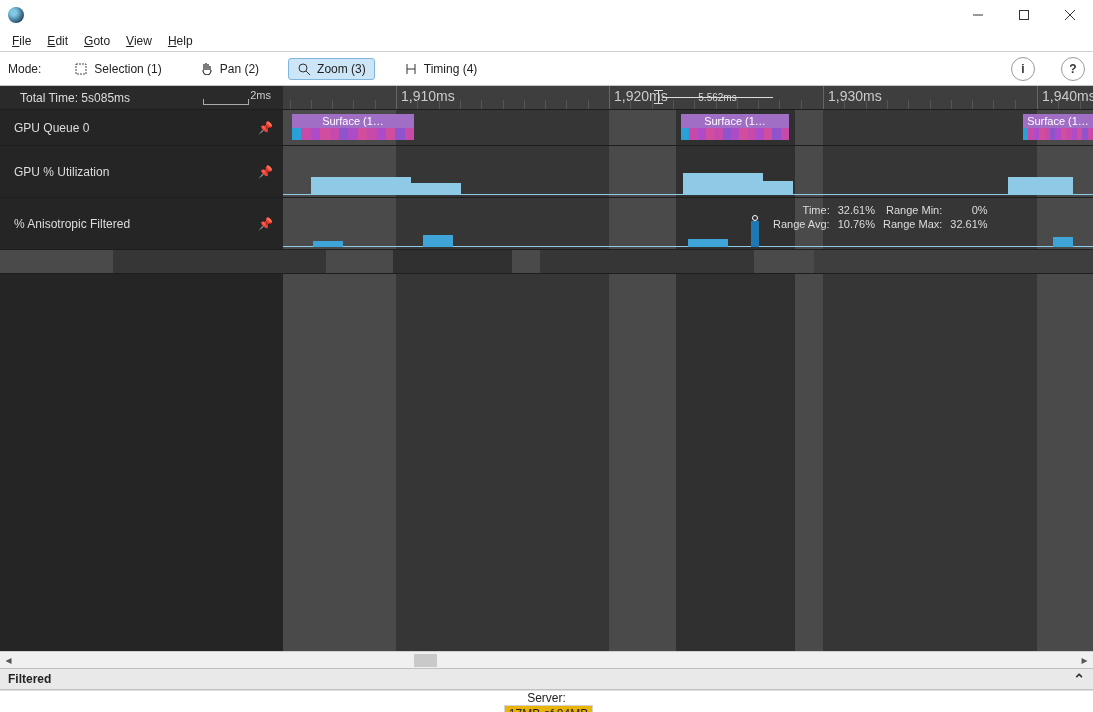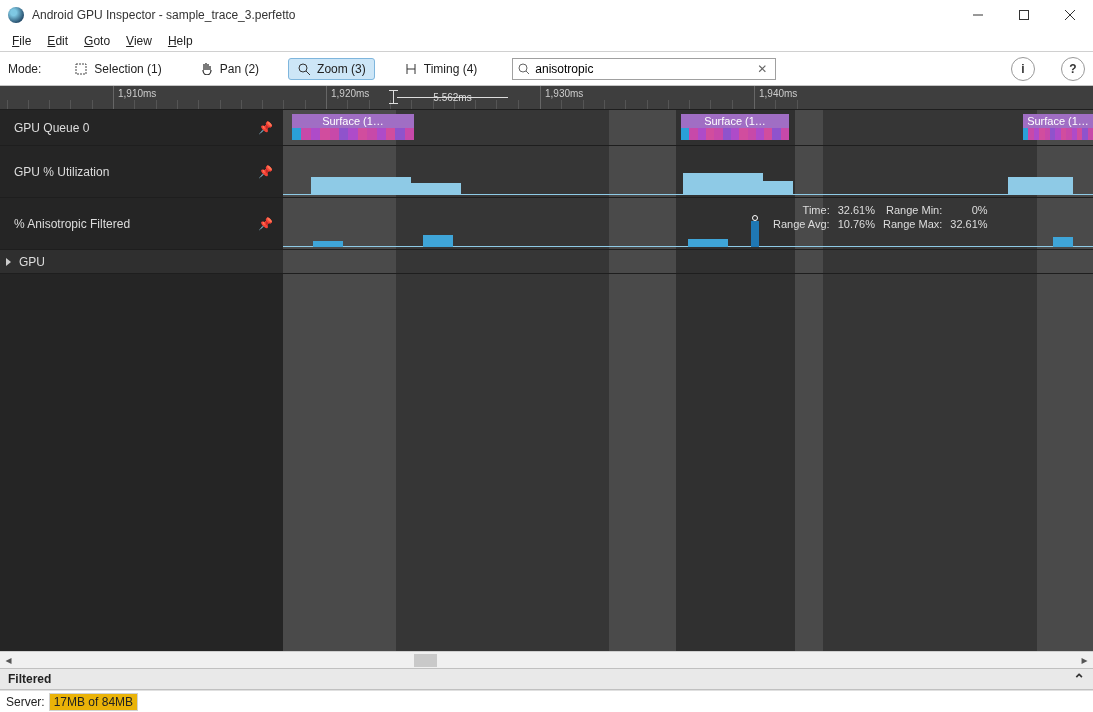--- a/index.html
+++ b/index.html
@@ -34,21 +34,21 @@
 
   
   .ruler-row { height: 24px; display: flex; background: #2a2a2a; border-bottom: 1px solid #1a1a1a; }
   .left-col { width: 283px; flex-shrink: 0; display: flex; align-items: center; }
   .track-area { position: relative; flex: 1; }
   .ruler-label-total { padding-left: 6px; color: #ddd; }
   .ruler-scale-label { position: absolute; right: 294px; top: 3px; color: #ccc; font-size: 11px; }
 
   .ruler-ticks { position: absolute; inset: 0; }
   .major-tick { position: absolute; top: 0; bottom: 0; border-left: 1px solid #666; }
-  .major-tick span { position: absolute; top: 2px; left: 4px; color: #ccc; font-size: 10px; white-space: nowrap; }
+  .major-tick span { position: absolute; top: 2px; left: 4px; color: #ccc; font-size: 14px; white-space: nowrap; }
   .minor-tick { position: absolute; top: 14px; bottom: 0; border-left: 1px solid #555; }
 
   
   .sel-bracket { position: absolute; top: 4px; height: 14px; }
   .sel-bracket .l, .sel-bracket .r { position: absolute; top: 0; bottom: 0; border-left: 1px solid #ddd; }
   .sel-bracket .l::before, .sel-bracket .r::before { content:""; position:absolute; top:0; width:4px; height:1px; background:#ddd; }
   .sel-bracket .l::after, .sel-bracket .r::after { content:""; position:absolute; bottom:0; width:4px; height:1px; background:#ddd; }
   .sel-bracket .l::before, .sel-bracket .l::after { left:0; }
   .sel-bracket .r::before, .sel-bracket .r::after { right:0; }
   .sel-bracket .r { border-left:none; border-right:1px solid #ddd; }
@@ -104,30 +104,29 @@
   .hscroll .arrow { width: 17px; height: 17px; display: flex; align-items: center; justify-content: center; color: #555; }
   .hscroll .track { flex: 1; position: relative; height: 100%; }
   .hscroll .thumb { position: absolute; top: 2px; height: 13px; background: #c9c9c9; }
 
   
   .sel-header { height: 22px; background: #e9e9e9; border-top: 1px solid #c0c0c0; border-bottom: 1px solid #c0c0c0; display: flex; align-items: center; padding: 0 8px; font-weight: bold; color: #222; }
   .sel-header .spacer { flex: 1; }
   .sel-header .chev { font-size: 14px; color: #333; }
 
   
-  .statusbar { height: 22px; background: #fff; display: flex; align-items: center; padding: 0 6px; color: #222; border-top: 1px solid #e0e0e0; }
+  .statusbar { height: 22px; background: #fff; display: flex; align-items: center; padding: 0 6px; color: #222; border-top: 1px solid #e0e0e0; flex-direction: column; }
   .statusbar .mem { background: #eab308; padding: 1px 4px; margin-left: 4px; border: 1px solid #d2d2d2; }
 
 </style>
 </head>
 <body>
 
 <div class="titlebar">
   <div class="app-icon"></div>
-  <div class="title">Android GPU Inspector - sample_trace_3.perfetto</div>
   <div class="spacer"></div>
   <div class="win-btn">
     <svg width="10" height="10">
         <line x1="0" y1="5" x2="10" y2="5" stroke="#333" stroke-width="1"></line>
       </svg>
   </div>
   <div class="win-btn">
     <svg width="10" height="10">
         <rect x="0.5" y="0.5" width="9" height="9" fill="none" stroke="#333" stroke-width="1"></rect>
       </svg>
@@ -178,38 +177,35 @@
   <div class="mode-btn">
     <span class="icon16">
         <svg width="12" height="12">
           <line x1="2" y1="1" x2="2" y2="11" stroke="#333"></line>
           <line x1="10" y1="1" x2="10" y2="11" stroke="#333"></line>
           <line x1="2" y1="6" x2="10" y2="6" stroke="#333"></line>
         </svg>
       </span>
     <span>Timing (4)</span>
   </div>
-  <div class="search-box">
-    <span class="icon16">
-        <svg width="12" height="12">
-          <circle cx="5" cy="5" r="4" fill="none" stroke="#666"></circle>
-          <line x1="8" y1="8" x2="11" y2="11" stroke="#666"></line>
-        </svg>
-      </span>
-    <input value="anisotropic" style="">
-    <span class="clear">✕</span>
-  </div>
   <div class="spacer"></div>
   <div class="tool-icon">i</div>
   <div class="tool-icon">?</div>
 </div>
 
 <div class="timeline">
 
   <div class="ruler-row track-row">
+    <div class="left-col" style="background:#2a2a2a;">
+      <span class="ruler-label-total">Total Time: 5s085ms</span>
+      <div style="position:relative; flex:1; height:100%;">
+        <span class="ruler-scale-label" style="position:absolute; right:12px; top:3px;">2ms</span>
+        <div style="position:absolute; right:34px; top:13px; width:46px; height:6px; border-left:1px solid #aaa; border-right:1px solid #aaa; border-bottom:1px solid #aaa;"></div>
+      </div>
+    </div>
     <div class="track-area">
       <div class="ruler-ticks" id="ruler-ticks">
           <div class="major-tick" style="left: 113px;">
             <span>1,910ms</span>
           </div>
           <div class="minor-tick" style="left: 134.3px;"></div>
           <div class="minor-tick" style="left: 155.6px;"></div>
           <div class="minor-tick" style="left: 176.9px;"></div>
           <div class="minor-tick" style="left: 198.2px;"></div>
           <div class="minor-tick" style="left: 219.5px;"></div>
@@ -245,21 +241,21 @@
             <span>1,940ms</span>
           </div>
           <div class="minor-tick" style="left: 775.3px;"></div>
           <div class="minor-tick" style="left: 796.6px;"></div>
           <div class="minor-tick" style="left: 91.7px;"></div>
           <div class="minor-tick" style="left: 70.4px;"></div>
           <div class="minor-tick" style="left: 49.1px;"></div>
           <div class="minor-tick" style="left: 27.8px;"></div>
           <div class="minor-tick" style="left: 6.5px;"></div>
         </div>
-      <div class="sel-bracket" id="sel-bracket" style="left: 393px; width: 119px;">
+      <div class="sel-bracket" id="sel-bracket" style="left: 375px; width: 119px;">
         <div class="l"></div>
           <div class="bar"></div>
           <div class="mid">5.562ms</div>
           <div class="r"></div>
       </div>
     </div>
   </div>
 
   <div class="track-row" style="height:36px;">
     <div class="left-col">
@@ -377,24 +373,20 @@
           <span class="v">0%</span>
           <span class="k">Range Avg:</span>
           <span class="v">10.76%</span>
           <span class="k">Range Max:</span>
           <span class="v">32.61%</span>
         </div>
       </div>
   </div>
 
   <div class="track-row group group-row">
-    <div class="left-col">
-      <span class="caret"></span>
-      <span style="margin-left:4px;">GPU</span>
-    </div>
     <div class="track-area" id="group-area">
         <div class="col-stripe " style="left: 0px; width: 113px;"></div>
         <div class="col-stripe dk" style="left: 113px; width: 213px;"></div>
         <div class="col-stripe " style="left: 326px; width: 214px;"></div>
         <div class="col-stripe dk" style="left: 540px; width: 214px;"></div>
         <div class="col-stripe " style="left: 754px; width: 60px;"></div>
         <div class="sel-band" style="left: 393px; width: 119px;"></div>
       </div>
   </div>
 

